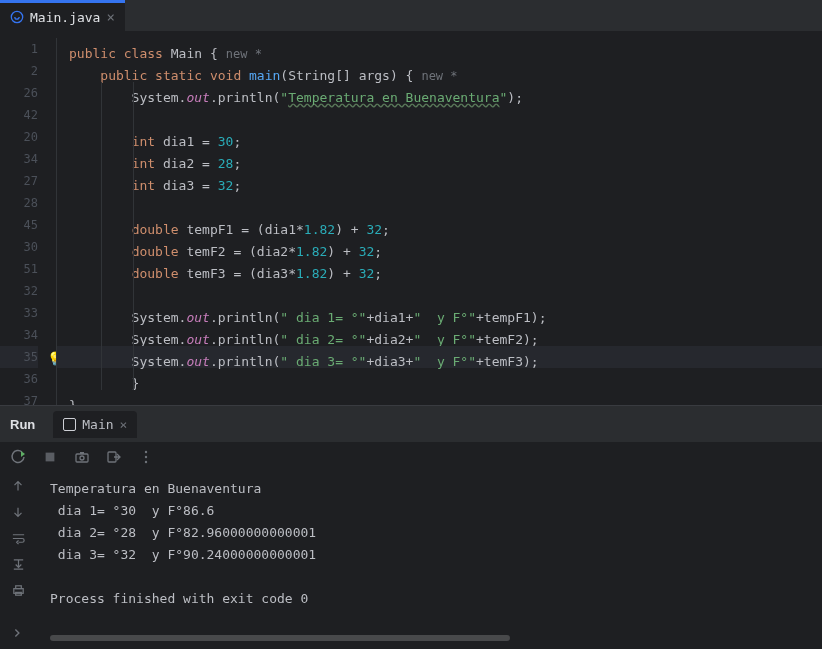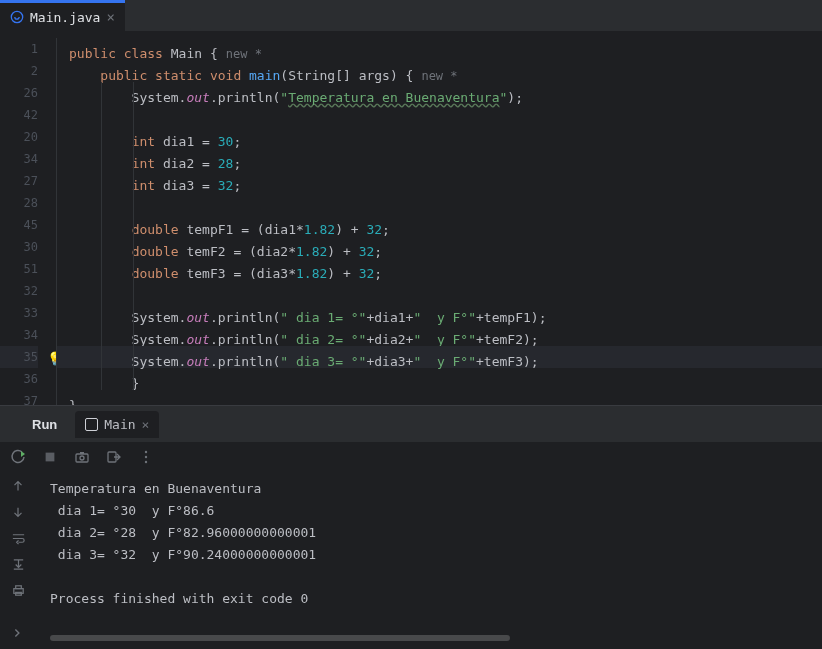--- a/index.html
+++ b/index.html
@@ -94,21 +94,21 @@
   flex-direction: column;
 }
 .run-tabs {
   height: 36px;
   display: flex;
   align-items: center;
   background: #2b2d30;
   padding-left: 10px;
   gap: 4px;
 }
-.run-title { color: #dfe1e5; font-family: -apple-system, sans-serif; font-size: 13px; font-weight: 600; padding-right: 14px; margin-left: 22px; }
+.run-title { color: #dfe1e5; font-family: -apple-system, sans-serif; font-size: 13px; font-weight: 600; padding-right: 14px; }
 .run-tab {
   display: flex;
   align-items: center;
   gap: 6px;
   padding: 6px 10px;
   background: #1e1f22;
   border-radius: 4px 4px 0 0;
 }
 .run-tab-icon { width: 13px; height: 13px; border: 1.5px solid #ced0d6; border-radius: 2px; }
 .run-tab-close { color: #6f737a; cursor: pointer; }

